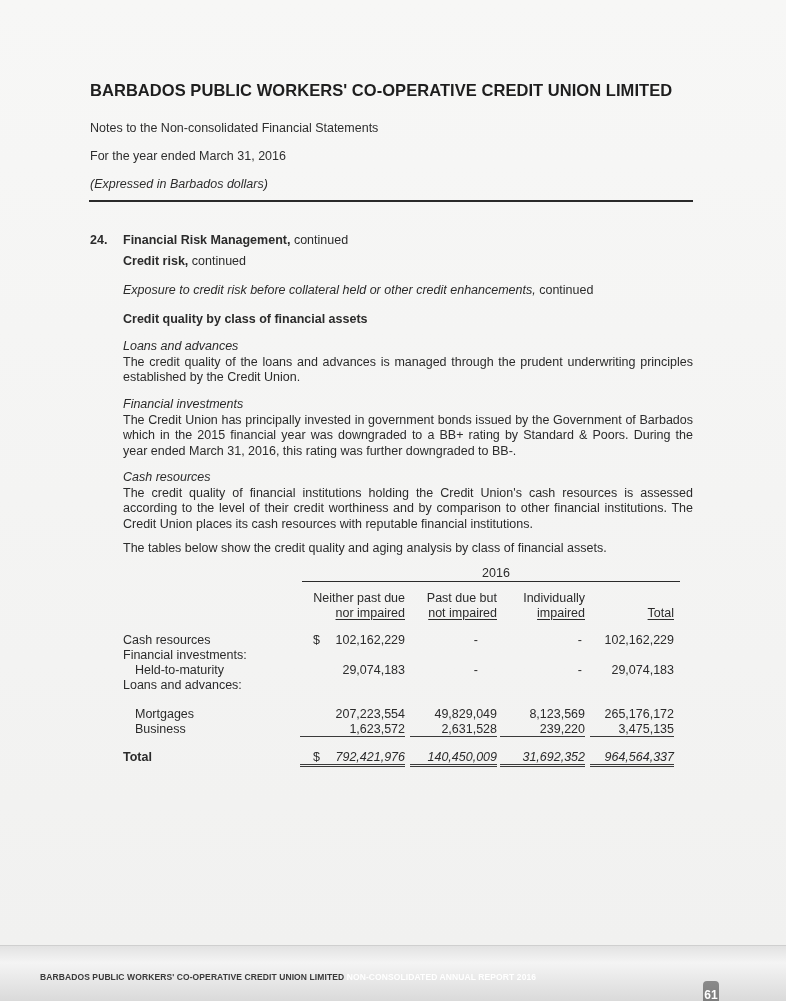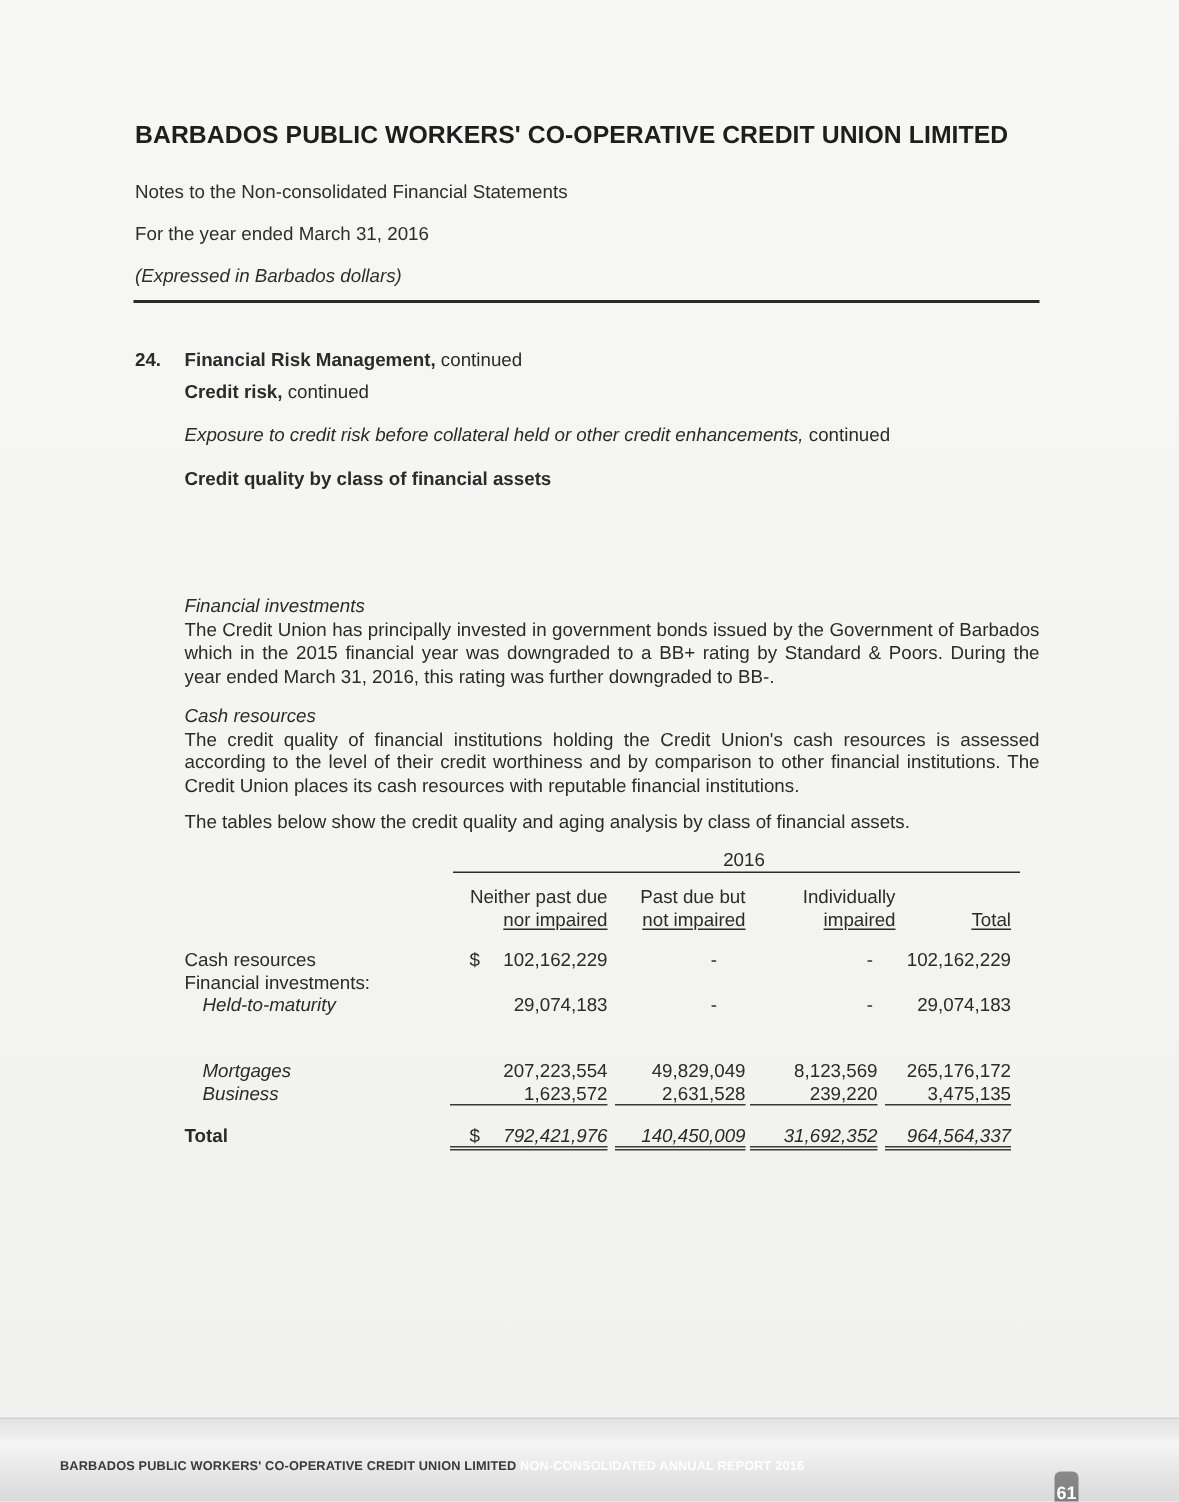--- a/index.html
+++ b/index.html
@@ -44,25 +44,25 @@
 
     
     .tbl { position: absolute; left: 0; top: 0; width: 786px; height: 945px; pointer-events: none; }
     .tbl * { pointer-events: auto; }
     .year-label { position: absolute; left: 470px; top: 566px; width: 52px; text-align: center; font-size: 12.5px; }
     .year-rule { position: absolute; left: 302px; top: 581px; width: 378px; height: 1px; background: #2a2a2a; }
     .colh { position: absolute; top: 591px; font-size: 12.5px; line-height: 15px; text-align: right; }
     .colh .u { text-decoration: underline; text-underline-offset: 2px; }
     .c1 { left: 300px; width: 105px; }
     .c2 { left: 410px; width: 87px; }
-    .c3 { left: 512px; width: 85px; }
+    .c3 { left: 500px; width: 85px; }
     .c4 { left: 590px; width: 84px; }
     .row { position: absolute; left: 123px; width: 560px; height: 15px; font-size: 12.5px; }
     .row .label { position: absolute; left: 0; top: 0; white-space: nowrap; }
-    .row .label.indent { left: 12px; font-style: italic; }
+    .row .label.indent { left: 12px; }
     .row .dollar { position: absolute; left: 190px; top: 0; }
     .row .v { position: absolute; top: 0; text-align: right; }
     .row .v1 { left: 177px; width: 105px; }
     .row .v2 { left: 287px; width: 87px; }
     .row .v3 { left: 377px; width: 85px; }
     .row .v4 { left: 467px; width: 84px; }
     .row .dash { text-align: right; }
     .row .v2.dash { width: 68px; }
     .row .v3.dash { width: 82px; }
     .ul { border-bottom: 1px solid #3a3a3a; }
@@ -100,20 +100,22 @@
 <div class="sub expressed">(Expressed in Barbados dollars)</div>
 <div class="header-rule"></div>
 
 <div class="sec-num">24.</div>
 <div class="sec-title"><b>Financial Risk Management,</b><span> continued</span></div>
 <div class="sub-head credit"><b>Credit risk,</b><span> continued</span></div>
 <div class="sub-head exposure"><span>Exposure to credit risk before collateral held or other credit enhancements,</span><span class="cont"> continued</span></div>
 <div class="sub-head quality">Credit quality by class of financial assets</div>
 
 <div class="para loans">
+  <span class="ptitle">Loans and advances</span>
+  <span>The credit quality of the loans and advances is managed through the prudent underwriting principles established by the Credit Union.</span>
 </div>
 <div class="para invest">
   <span class="ptitle">Financial investments</span>
   <span>The Credit Union has principally invested in government bonds issued by the Government of Barbados which in the 2015 financial year was downgraded to a BB+ rating by Standard &amp; Poors. During the year ended March 31, 2016, this rating was further downgraded to BB-.</span>
 </div>
 <div class="para cash">
   <span class="ptitle">Cash resources</span>
   <span>The credit quality of financial institutions holding the Credit Union's cash resources is assessed according to the level of their credit worthiness and by comparison to other financial institutions. The Credit Union places its cash resources with reputable financial institutions.</span>
 </div>
 <div class="para tables">The tables below show the credit quality and aging analysis by class of financial assets.</div>
@@ -150,20 +152,23 @@
   <div class="row" style="top:648px">
     <span class="label">Financial investments:</span>
   </div>
   <div class="row" style="top:663px">
     <span class="label indent">Held-to-maturity</span>
     <span class="v v1">29,074,183</span>
     <span class="v v2 dash">-</span>
     <span class="v v3 dash">-</span>
     <span class="v v4">29,074,183</span>
   </div>
+  <div class="row" style="top:678px">
+    <span class="label">Loans and advances:</span>
+  </div>
   <div class="row" style="top:707px">
     <span class="label indent">Mortgages</span>
     <span class="v v1">207,223,554</span>
     <span class="v v2">49,829,049</span>
     <span class="v v3">8,123,569</span>
     <span class="v v4">265,176,172</span>
   </div>
   <div class="row" style="top:722px">
     <span class="label indent">Business</span>
     <span class="v v1 ul">1,623,572</span>

